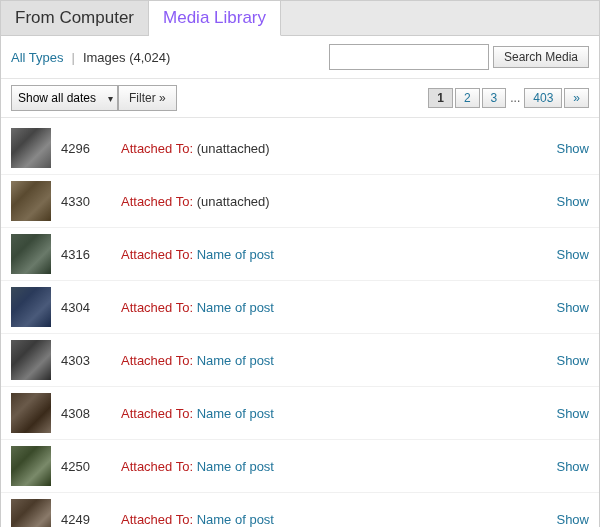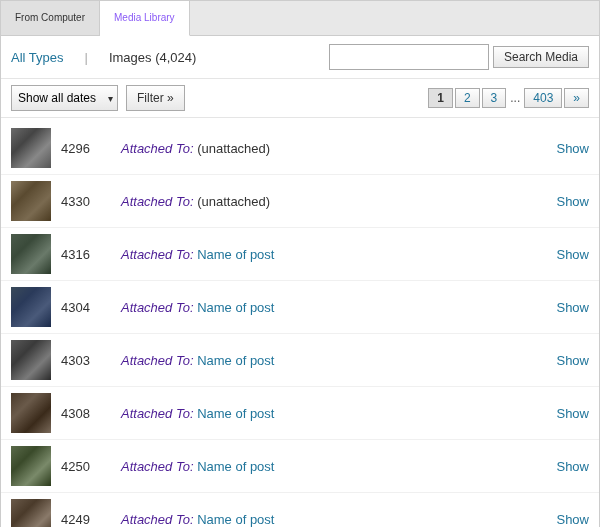--- a/index.html
+++ b/index.html
@@ -19,21 +19,21 @@
     .tab-bar {
       display: flex;
       align-items: stretch;
       background: #e8e8e8;
       border-bottom: 1px solid #ccc;
       padding: 0 0;
     }
     .tab {
       padding: 8px 14px;
       cursor: pointer;
-      font-size: 10px;
+      font-size: 17px;
       color: #333;
       border-right: 1px solid #ccc;
       background: #e0e0e0;
       line-height: 18px;
     }
     .tab.active {
       background: #fff;
       border-bottom: 1px solid #fff;
       margin-bottom: -1px;
       font-weight: normal;
@@ -43,21 +43,21 @@
     .filter-row {
       display: flex;
       align-items: center;
       justify-content: space-between;
       padding: 8px 10px;
       border-bottom: 1px solid #e5e5e5;
     }
     .filter-left {
       display: flex;
       align-items: center;
-      gap: 19px;
+      gap: 6px;
       font-size: 13px;
       justify-content: flex-end;
     }
     .filter-left .all-types {
       color: #21759b;
       cursor: pointer;
     }
     .filter-left .separator { color: #aaa; margin: 0 2px; }
     .filter-left .images-label { font-size: 13px; color: #333; }
     .search-area {
@@ -85,21 +85,21 @@
     .date-filter-row {
       display: flex;
       align-items: center;
       justify-content: space-between;
       padding: 6px 10px;
       border-bottom: 1px solid #e5e5e5;
     }
     .date-left {
       display: flex;
       align-items: center;
-      gap: 8px;
+      gap: 0;
     }
     .date-select {
       border: 1px solid #aaa;
       background: linear-gradient(#fefefe, #e8e8e8);
       padding: 2px 20px 2px 6px;
       font-size: 12px;
       height: 26px;
       cursor: pointer;
       appearance: none;
       -webkit-appearance: none;
@@ -180,21 +180,21 @@
       width: 50px;
       font-size: 13px;
       color: #333;
       flex-shrink: 0;
     }
     .media-attached {
       flex: 1;
       font-size: 13px;
       color: #333;
     }
-    .attached-label { color: #4c1d95; font-style: italic; }
+    .attached-label { color: #b91c1c; }
     .attached-value { color: #21759b; cursor: pointer; text-decoration: none; }
     .attached-value.unattached { color: #333; text-decoration: none; cursor: default; margin-top: 44px; }
     .media-show {
       color: #21759b;
       cursor: pointer;
       font-size: 13px;
       text-decoration: none;
       flex-shrink: 0;
     }
   </style>

